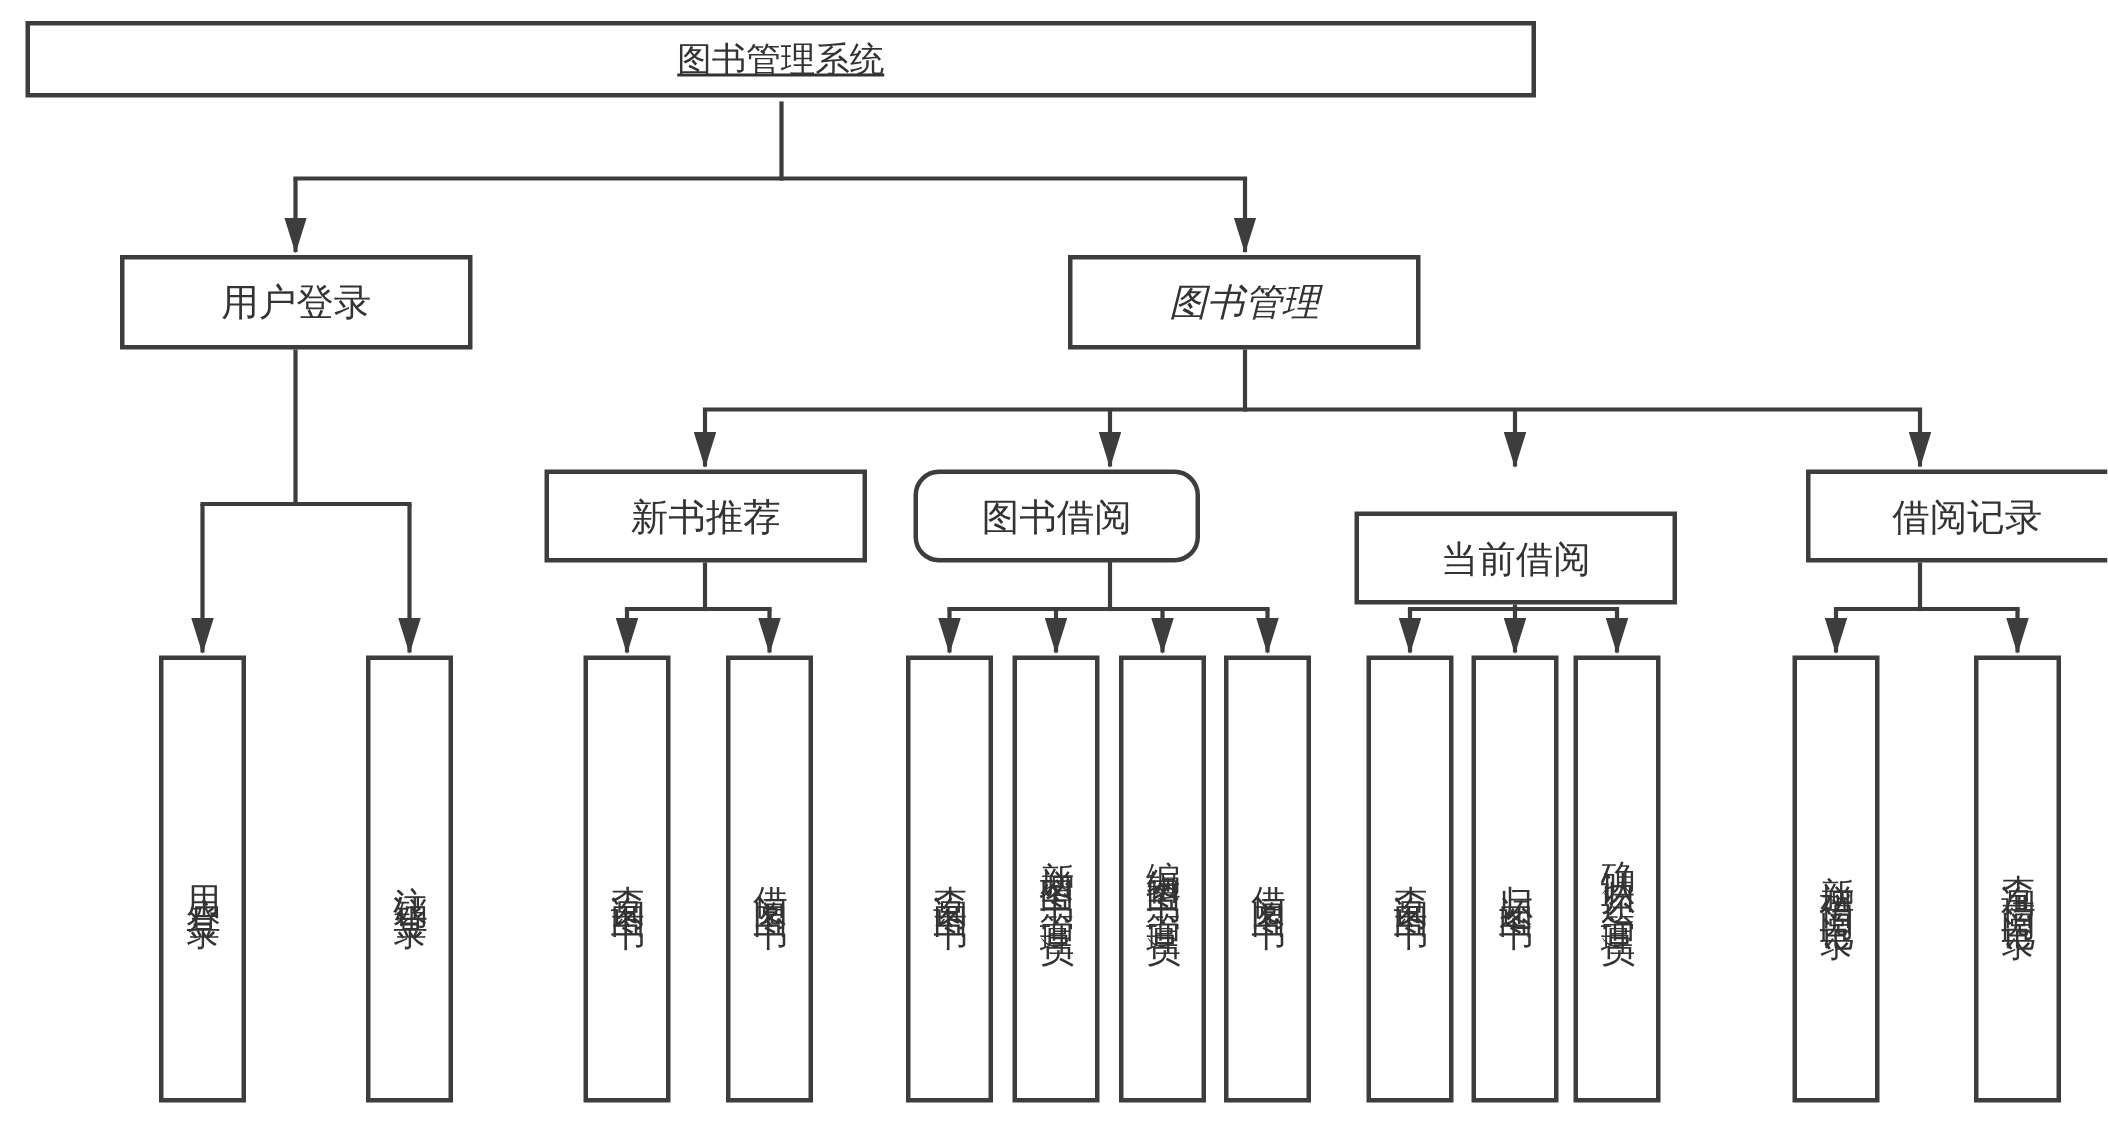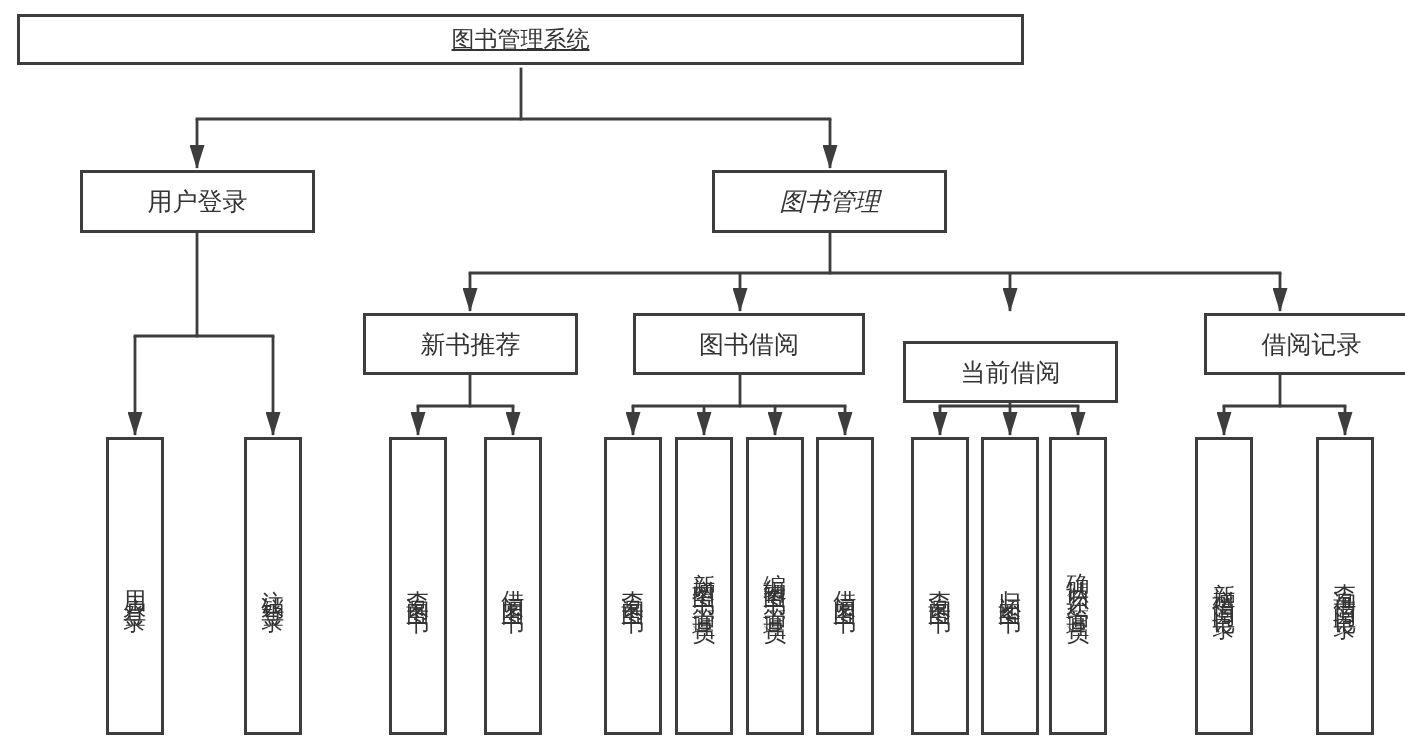--- a/index.html
+++ b/index.html
@@ -123,21 +123,21 @@
   <div class="node node--branch" style="left:80px; top:170px; width:235px; height:63px;">
     <span>用户登录</span>
   </div>
   <div class="node node--branch" style="left:712px; top:170px; width:235px; height:63px;font-style:italic;">
     <span>图书管理</span>
   </div>
 
   <div class="node node--branch" style="left:363px; top:313px; width:215px; height:62px;">
     <span>新书推荐</span>
   </div>
-  <div class="node node--branch" style="left:633px; top:313px; width:232px; height:62px;">
+  <div class="node node--branch" style="left:609px; top:313px; width:191px; height:62px;border-radius:17px;">
     <span>图书借阅</span>
   </div>
   <div class="node node--branch" style="left:903px; top:313px; width:215px; height:62px;margin-top:28px;">
     <span>当前借阅</span>
   </div>
   <div class="node node--branch" style="left:1173px; top:313px; width:215px; height:62px;margin-left:31px;">
     <span>借阅记录</span>
   </div>
 
   <div class="node node--leaf" style="left:106px; top:437px; width:58px; height:298px;">

